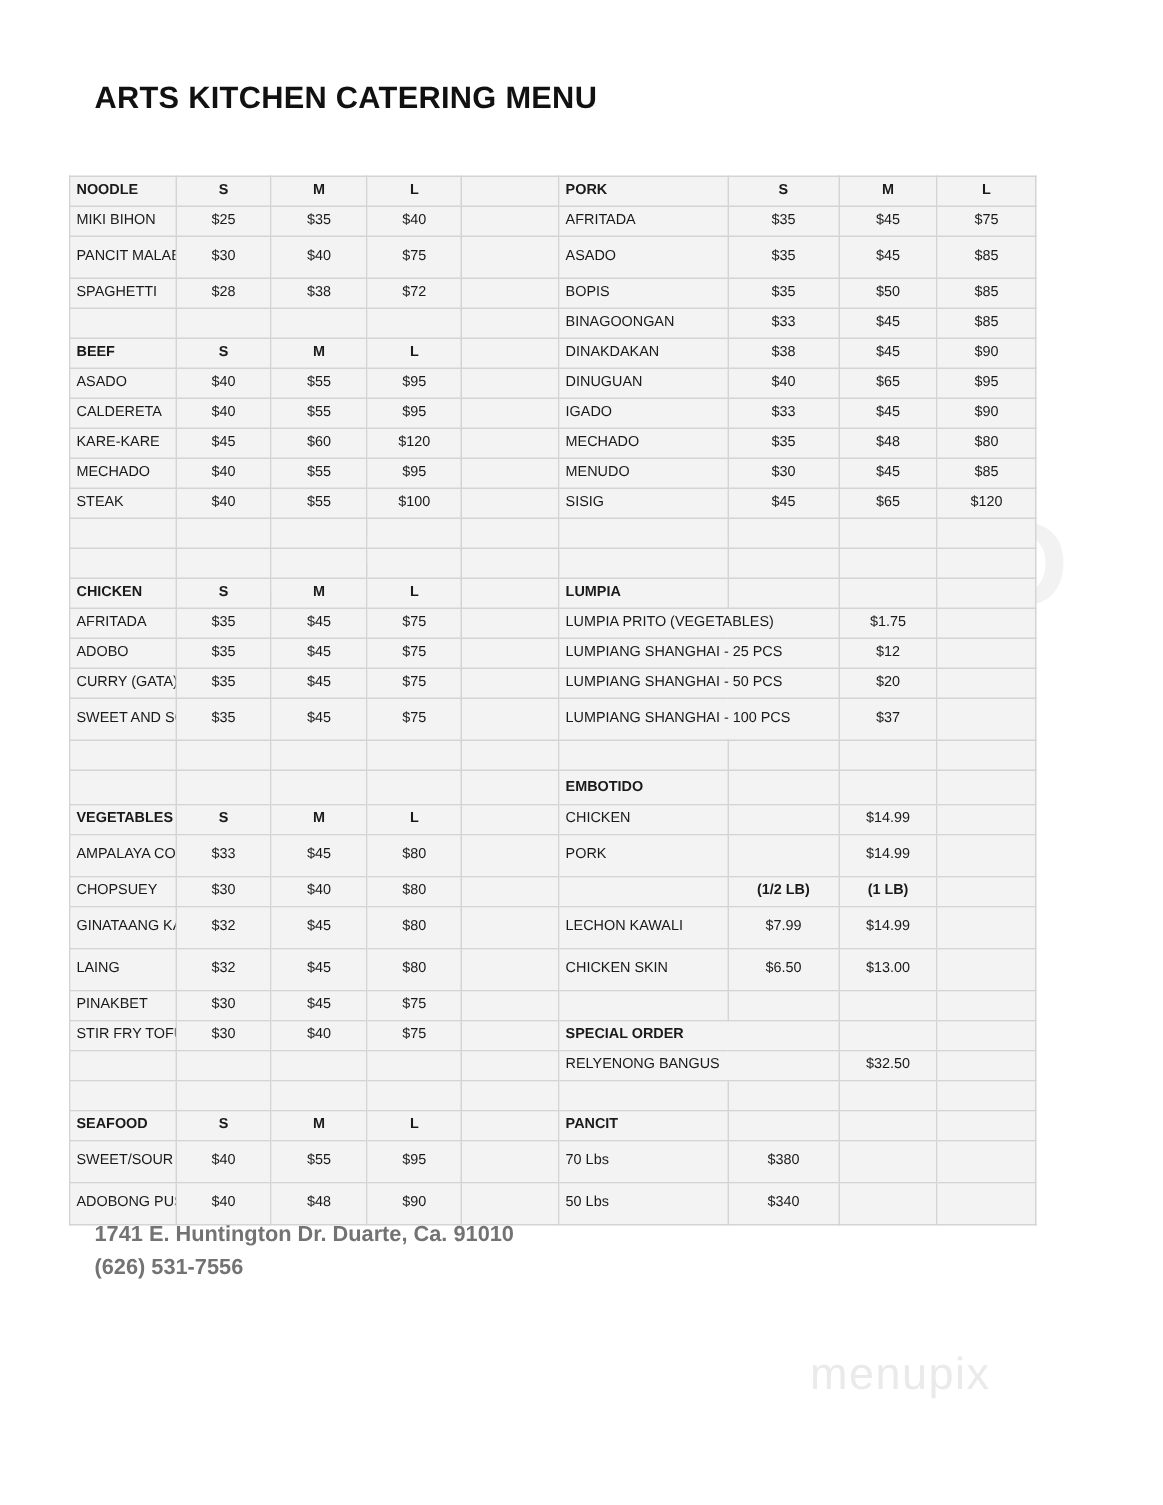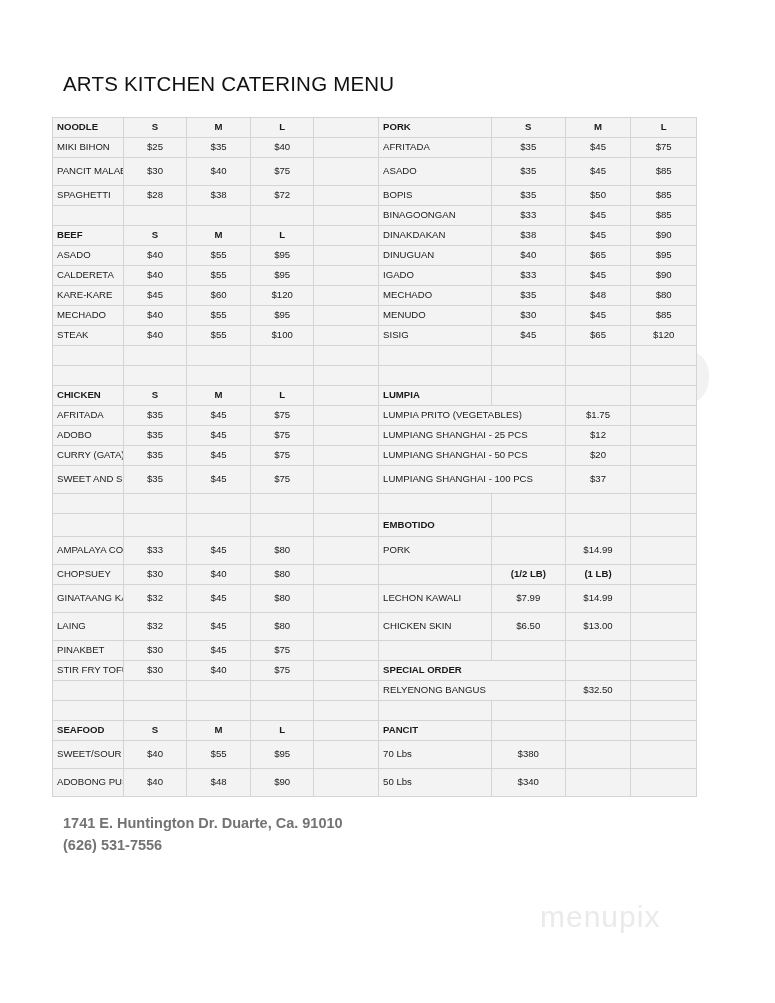--- a/index.html
+++ b/index.html
@@ -36,32 +36,32 @@
 
   .page {
     position: relative;
     z-index: 2;
     padding: 0;
   }
 
   .title {
     position: absolute;
     left: 63px;
-    top: 72px;
+    top: 54px;
     font-size: 20.5px;
-    font-weight: normal;
+    font-weight: bold;
     letter-spacing: 0.2px;
     color: #111;
     white-space: nowrap;
   }
 
   
   .grid {
     position: absolute;
-    left: 52px;
+    left: 46px;
     top: 117px;
     width: 645px;
     border-collapse: collapse;
     table-layout: fixed;
     font-size: 9.6px;
   }
   .grid td {
     border: 1px solid #d4d4d4;
     background: #f3f3f3;
     padding: 0 4px;
@@ -376,20 +376,31 @@
         <td class="empty"></td>
         <td class="empty"></td>
         <td class="empty"></td>
         <td class="empty"></td>
         <td class="hdr lft">EMBOTIDO</td>
         <td class="empty"></td>
         <td class="empty"></td>
         <td class="empty"></td>
       </tr>
 
+      <tr>
+        <td class="hdr lft">VEGETABLES</td>
+        <td class="hdr ctr">S</td>
+        <td class="hdr ctr">M</td>
+        <td class="hdr ctr">L</td>
+        <td class="empty"></td>
+        <td class="lft">CHICKEN</td>
+        <td class="empty"></td>
+        <td class="ctr">$14.99</td>
+        <td class="empty"></td>
+      </tr>
 
       <tr class="tall">
         <td class="lft twoline">AMPALAYA CON CARNE</td>
         <td class="ctr">$33</td>
         <td class="ctr">$45</td>
         <td class="ctr">$80</td>
         <td class="empty"></td>
         <td class="lft">PORK</td>
         <td class="empty"></td>
         <td class="ctr">$14.99</td>

